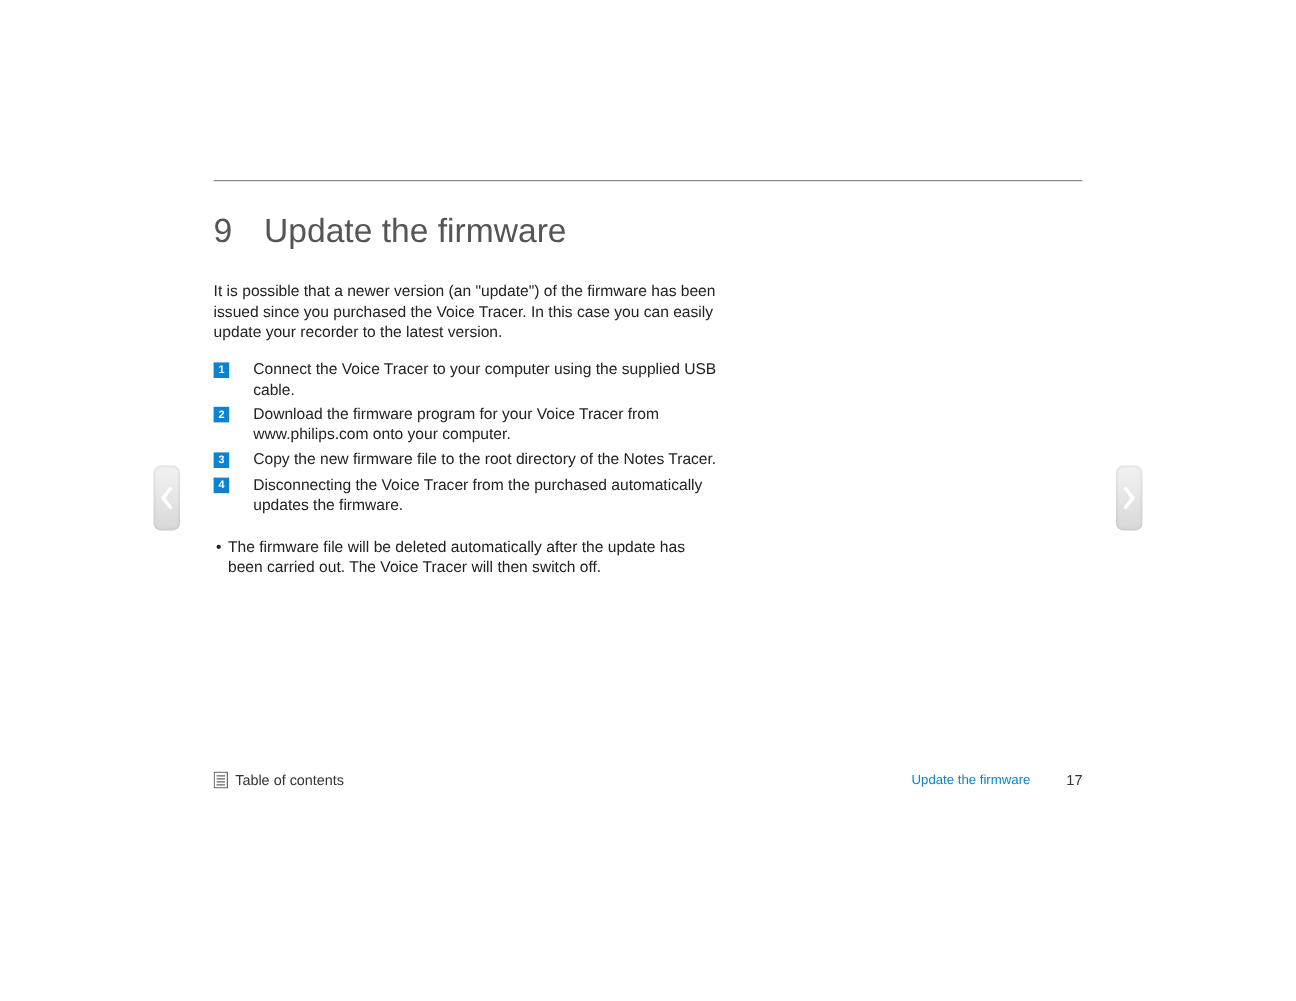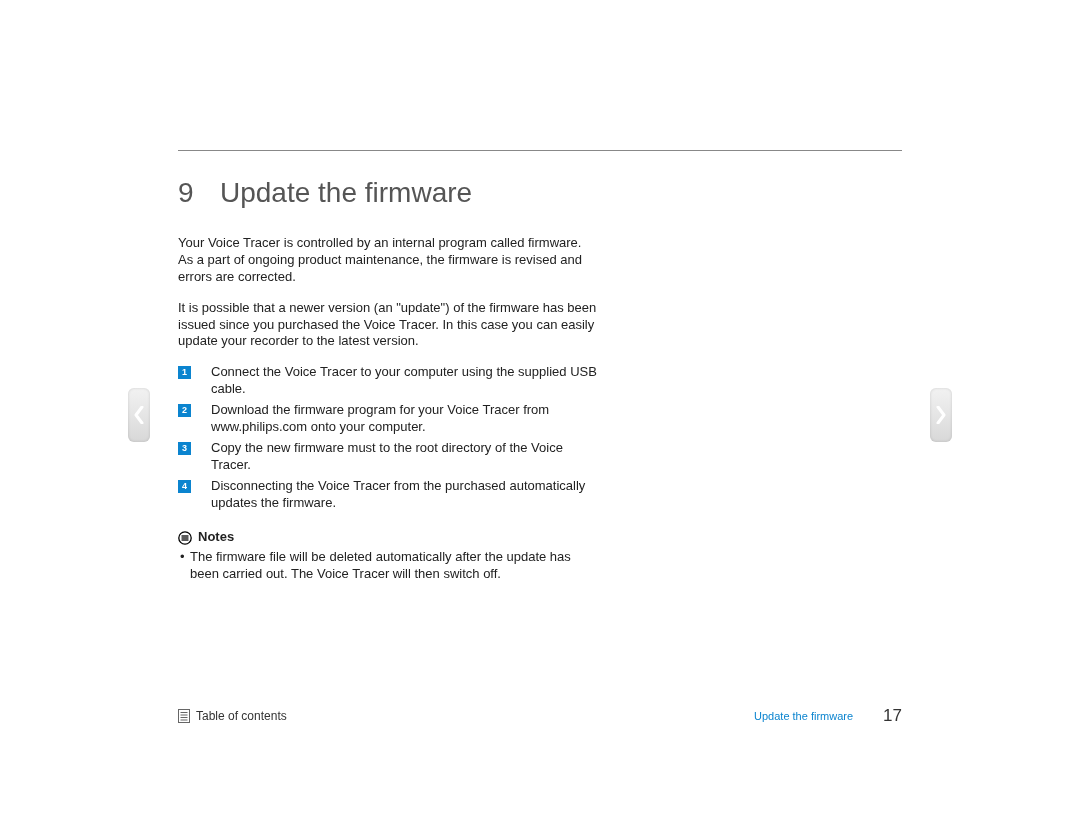--- a/index.html
+++ b/index.html
@@ -93,21 +93,21 @@
     margin-bottom: 2px;
   }
   .bul-list .item:before {
     content: "•";
     position: absolute;
     left: -10px;
   }
   .footer {
     position: absolute;
     left: 178px;
-    top: 706px;
+    top: 643px;
     width: 724px;
     display: flex;
     align-items: center;
     justify-content: space-between;
     font-size: 12px;
   }
   .footer-left {
     display: flex;
     align-items: center;
     color: #333;
@@ -122,21 +122,21 @@
     display: flex;
     align-items: center;
   }
   .section-link {
     color: #0b84cf;
     font-size: 11px;
     margin-right: 30px;
   }
   .page-num {
     color: #333;
-    font-size: 17px;
+    font-size: 12px;
   }
   
   .nav-arrow {
     position: absolute;
     top: 388px;
     width: 22px;
     height: 54px;
     background: linear-gradient(#f2f2f2, #d8d8d8);
     border-radius: 6px;
     display: flex;
@@ -164,53 +164,41 @@
 
 <div class="page">
   <div class="rule"></div>
 
   <div class="heading">
     <div class="num">9</div>
     <div class="title">Update the firmware</div>
   </div>
 
   <div class="bodycol">
-    <div class="para">Your Voice Tracer is controlled by an internal program called firmware. As a part of ongoing product maintenance, the firmware is revised and errors are corrected.</div>
     <div class="para">It is possible that a newer version (an "update") of the firmware has been issued since you purchased the Voice Tracer. In this case you can easily update your recorder to the latest version.</div>
 
     <div class="steps">
       <div class="step">
         <div class="bullet">1</div>
         <div class="txt">Connect the Voice Tracer to your computer using the supplied USB cable.</div>
       </div>
       <div class="step">
         <div class="bullet">2</div>
         <div class="txt">Download the firmware program for your Voice Tracer from www.philips.com onto your computer.</div>
       </div>
       <div class="step">
         <div class="bullet">3</div>
-        <div class="txt">Copy the new firmware must to the root directory of the Voice Tracer.</div>
+        <div class="txt">Copy the new firmware file to the root directory of the Notes Tracer.</div>
       </div>
       <div class="step">
         <div class="bullet">4</div>
         <div class="txt">Disconnecting the Voice Tracer from the purchased automatically updates the firmware.</div>
       </div>
     </div>
 
-    <div class="notes-head">
-      <span class="notes-icon">
-        <svg viewBox="0 0 14 14">
-            <circle cx="7" cy="7" r="6.2" fill="none" stroke="#000" stroke-width="1.3"></circle>
-            <line x1="3.5" y1="5" x2="10.5" y2="5" stroke="#000" stroke-width="1.3"></line>
-            <line x1="3.5" y1="7" x2="10.5" y2="7" stroke="#000" stroke-width="1.3"></line>
-            <line x1="3.5" y1="9" x2="10.5" y2="9" stroke="#000" stroke-width="1.3"></line>
-          </svg>
-      </span>
-      <span>Notes</span>
-    </div>
     <div class="bul-list">
       <div class="item">The firmware file will be deleted automatically after the update has been carried out. The Voice Tracer will then switch off.</div>
     </div>
   </div>
 </div>
 
 <div class="footer">
   <div class="footer-left">
     <span class="toc-icon">
       <svg viewBox="0 0 12 14">

